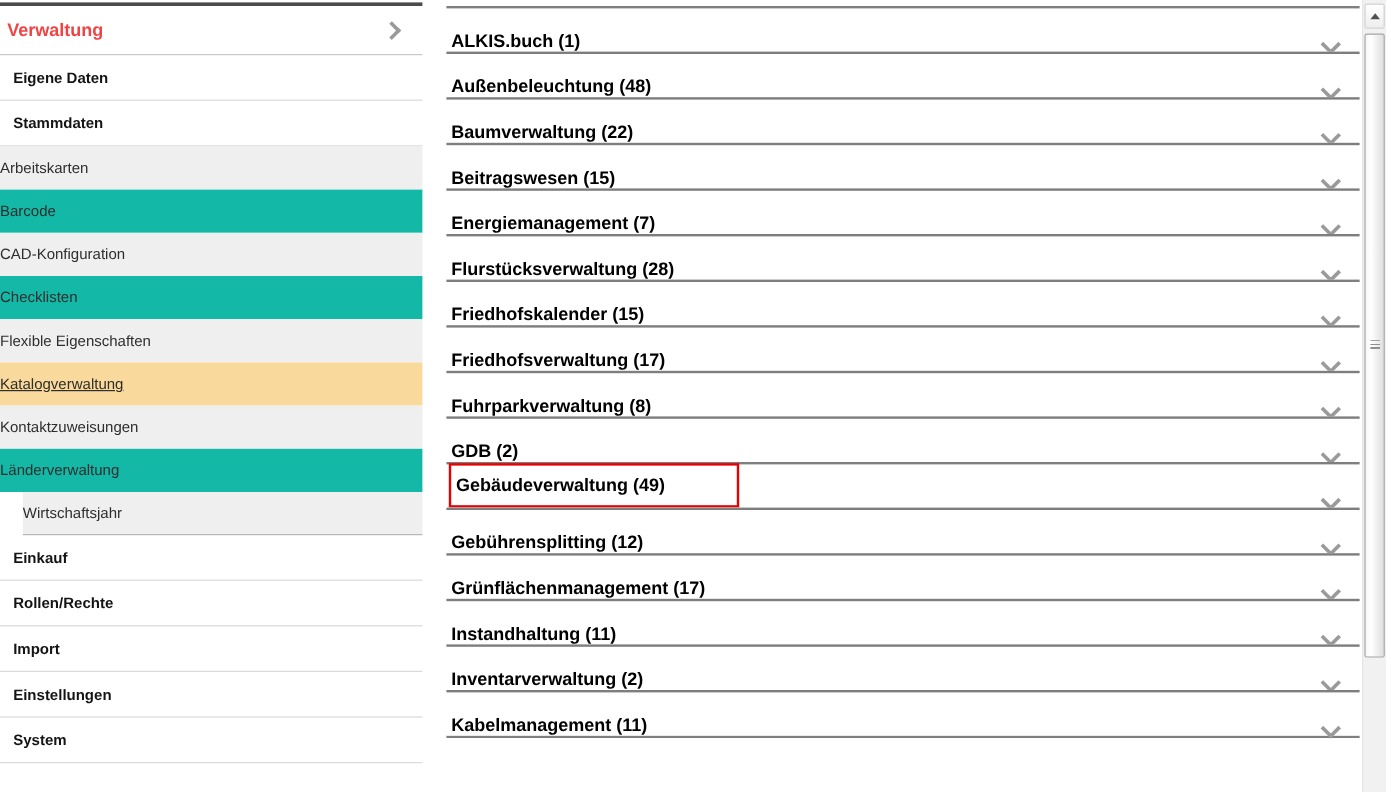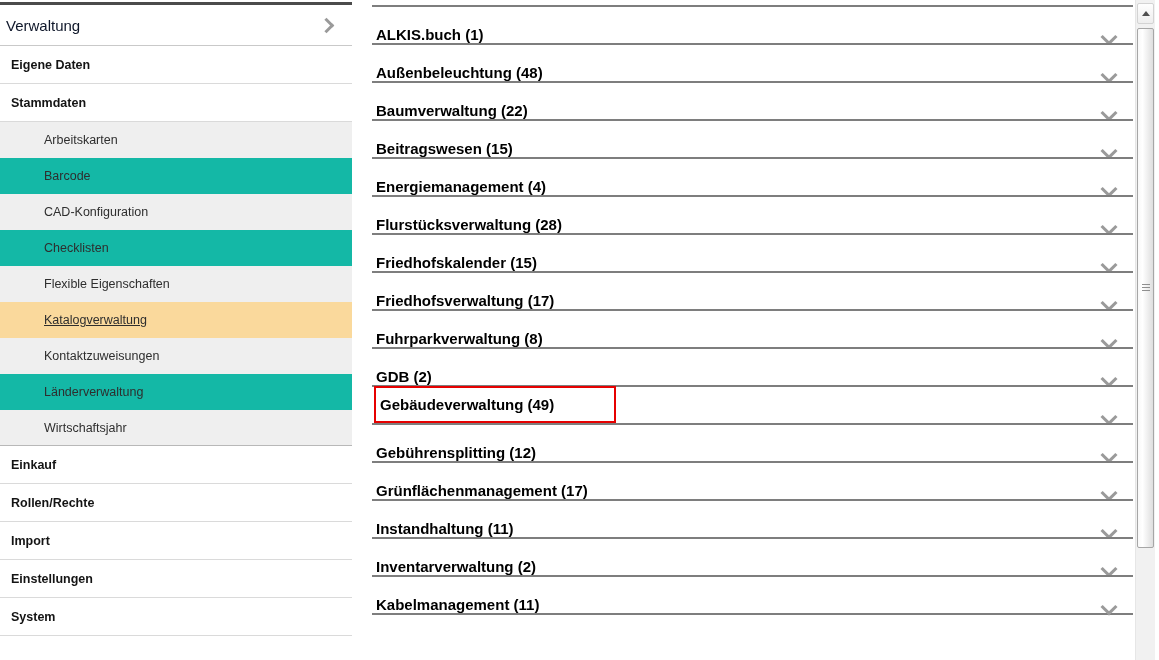--- a/index.html
+++ b/index.html
@@ -14,38 +14,38 @@
 
   
   .sidebar { position: absolute; left: 0; top: 2px; width: 352px; }
   .sidebar-top-border { height: 3px; background: #4b4b4b; }
   .sb-header {
     height: 41px;
     display: flex; align-items: center; justify-content: space-between;
     padding: 0 16px 0 6px;
     border-bottom: 1px solid #c9c9c9;
   }
-  .sb-title { font-size: 15px; font-weight: normal; color: #0f172a; }
+  .sb-title { font-size: 15px; font-weight: bold; color: #ef4444; }
   .chev-right {
     width: 11px; height: 11px;
     border-top: 3px solid #9a9a9a; border-right: 3px solid #9a9a9a;
     transform: rotate(45deg);
     margin-right: 4px;
   }
   .sb-item { display: flex; align-items: center; font-size: 12.5px; cursor: default; }
   .lvl1 {
     height: 38px; padding-left: 11px;
     font-weight: bold; color: #141414;
     border-bottom: 1px solid #dadada;
   }
-  .lvl2 { height: 36px; padding-left: 44px; color: #2e2e2e; }
+  .lvl2 { height: 36px; color: #2e2e2e; }
   .bg-a { background: #efefef; }
   .bg-b { background: #14b8a6; }
   .selected { background: var(--selected-bg, #fad99c); text-decoration: underline; }
-  .group-end { border-bottom: 1px solid #b8b8b8; }
+  .group-end { border-bottom: 1px solid #b8b8b8; margin-left: 19px; }
 
   
   .content { position: absolute; left: 372px; top: 5px; width: 761px; }
   .acc-row {
     position: relative;
     height: 38px;
     border-top: 2px solid #7e7e7e;
     display: flex; align-items: flex-end; justify-content: space-between;
     padding: 0 10px 0 4px;
     background: #fff;
@@ -168,21 +168,21 @@
   </div>
   <div class="acc-row">
     <span class="acc-label">Baumverwaltung (22)</span>
     <span class="chev-down"></span>
   </div>
   <div class="acc-row">
     <span class="acc-label">Beitragswesen (15)</span>
     <span class="chev-down"></span>
   </div>
   <div class="acc-row">
-    <span class="acc-label">Energiemanagement (4)</span>
+    <span class="acc-label">Energiemanagement (7)</span>
     <span class="chev-down"></span>
   </div>
   <div class="acc-row">
     <span class="acc-label">Flurstücksverwaltung (28)</span>
     <span class="chev-down"></span>
   </div>
   <div class="acc-row">
     <span class="acc-label">Friedhofskalender (15)</span>
     <span class="chev-down"></span>
   </div>

